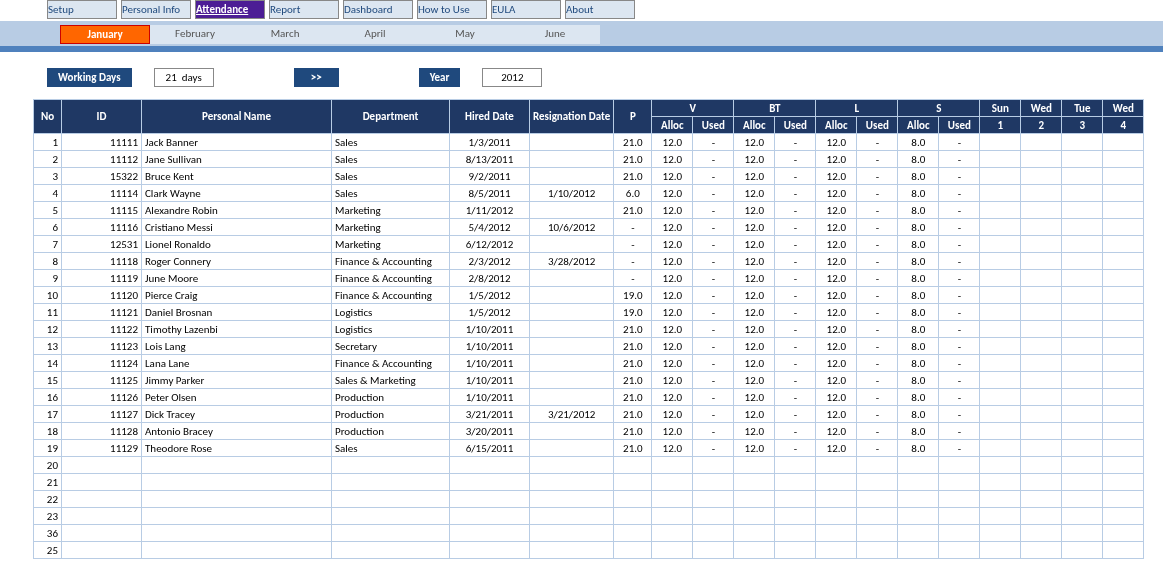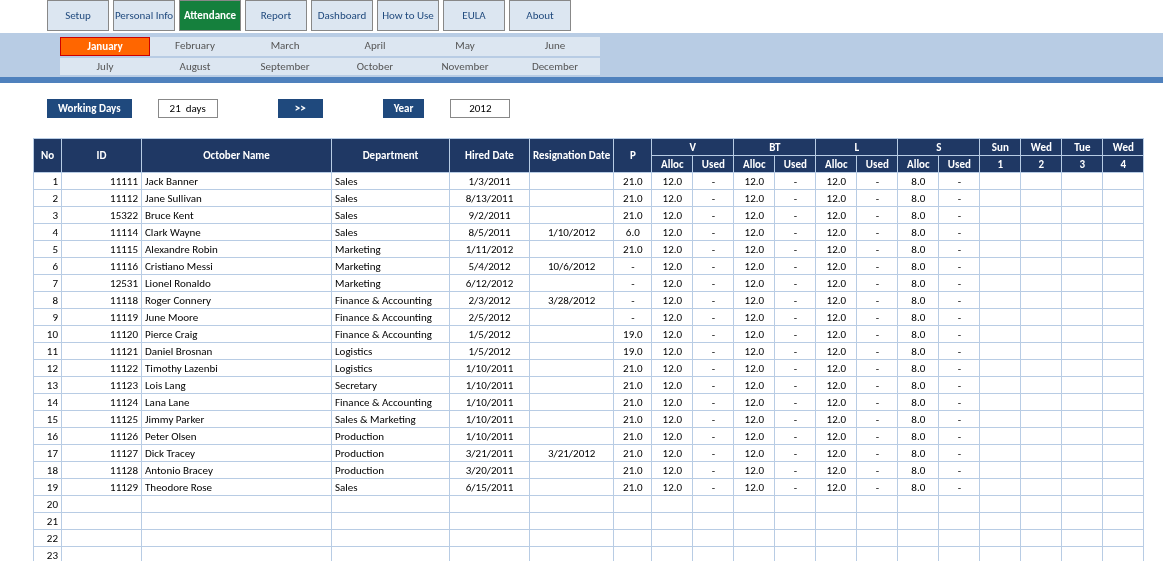--- a/index.html
+++ b/index.html
@@ -1,30 +1,30 @@
 <!DOCTYPE html>
 <html><head>
 <meta charset="utf-8">
 <style>
 * { box-sizing: border-box; margin: 0; padding: 0; }
 body { font-family: Calibri, Arial, sans-serif; font-size: 11px; background: #fff; }
 .wrapper { width: 1163px; }
 
 .tab-band { background: #4f81bd; padding: 0 0 6px 0; }
 .tab-row { display: flex; align-items: center; gap: 0; padding-left: 47px; }
-.tab { display: inline-block; padding: 8px 0; width: 62px; text-align: center; font-size: 11px; border: 1px solid #888; background: #dce6f1; color: #1f497d; margin-right: 4px; cursor: pointer; }
-.tab.active-page { background: #15803d; color: #fff; font-weight: bold; }
+.tab { display: inline-block; padding: 2px 0; width: 70px; font-size: 11px; border: 1px solid #888; background: #dce6f1; color: #1f497d; margin-right: 4px; cursor: pointer; }
+.tab.active-page { background: #4c1d95; color: #fff; font-weight: bold; text-decoration: underline; }
 .month-strip { display: flex; padding: 2px 0 0 60px; }
 .month { width: 92px; text-align: center; font-size: 11px; color: #555; padding: 2px 0; cursor: pointer; }
 .month.active-month { background: #ff6600; color: #fff; font-weight: bold; border: 1px solid #c00; }
 .month-row { display: flex; background: #dce6f1; width: 540px; }
 
-.info-bar { display: flex; align-items: flex-end; gap: 12px; padding: 16px 0 20px 47px; }
+.info-bar { display: flex; align-items: flex-end; gap: 22px; padding: 16px 0 12px 47px; }
 .info-label { background: #1f497d; color: #fff; padding: 2px 10px; font-weight: bold; border: 1px solid #1f497d; }
-.info-box { border: 1px solid #888; padding: 2px 10px; background: #fff; min-width: 60px; text-align: center; margin-left: 14px; }
+.info-box { border: 1px solid #888; padding: 2px 10px; background: #fff; min-width: 60px; text-align: center; }
 .info-arrow { background: #1f497d; color: #fff; padding: 2px 16px; font-weight: bold; border: 1px solid #1f497d; cursor: pointer; }
 .info-spacer { width: 36px; }
 
 .grid-wrap { padding-left: 33px; }
 table.grid { border-collapse: collapse; table-layout: fixed; }
 table.grid th, table.grid td { border: 1px solid #b8cce4; font-size: 11px; padding: 1px 3px; height: 17px; overflow: hidden; white-space: nowrap; }
 table.grid th { background: #1f3864; color: #fff; font-weight: bold; text-align: center; }
 table.grid td { background: #fff; color: #000; }
 col.c-no { width: 28px; }
 col.c-id { width: 80px; }
@@ -60,30 +60,20 @@
       </div>
   <div style="background:#b8cce4;padding:2px 0 2px 0;">
     <div class="month-strip">
           <div class="month-row" id="month-row1">
             <span class="month active-month">January</span>
             <span class="month">February</span>
             <span class="month">March</span>
             <span class="month">April</span>
             <span class="month">May</span>
             <span class="month">June</span>
-          </div>
-        </div>
-    <div class="month-strip">
-          <div class="month-row" id="month-row2">
-            <span class="month">July</span>
-            <span class="month">August</span>
-            <span class="month">September</span>
-            <span class="month">October</span>
-            <span class="month">November</span>
-            <span class="month">December</span>
           </div>
         </div>
   </div>
 </div>
 
 <div class="info-bar">
   <span class="info-label">Working Days</span>
   <span class="info-box"><span>21</span>&nbsp;&nbsp;<span>days</span></span>
   <span class="info-spacer"></span>
   <span class="info-arrow">&gt;&gt;</span>
@@ -112,21 +102,21 @@
           <col class="c-used">
     <col class="c-day">
           <col class="c-day">
           <col class="c-day">
           <col class="c-day">
   </colgroup>
   <thead>
     <tr>
       <th rowspan="2">No</th>
       <th rowspan="2">ID</th>
-      <th rowspan="2">October Name</th>
+      <th rowspan="2">Personal Name</th>
       <th rowspan="2">Department</th>
       <th rowspan="2">Hired Date</th>
       <th rowspan="2">Resignation Date</th>
       <th rowspan="2">P</th>
       <th colspan="2">V</th>
       <th colspan="2">BT</th>
       <th colspan="2">L</th>
       <th colspan="2">S</th>
       <th>Sun</th>
       <th>Wed</th>
@@ -315,21 +305,21 @@
             <td class="red"></td>
             <td class="red"></td>
             <td class="grey"></td>
             <td class="grey"></td>
           </tr>
           <tr>
             <td class="num">9</td>
             <td class="num">11119</td>
             <td>June Moore</td>
             <td>Finance &amp; Accounting</td>
-            <td class="center">2/5/2012</td>
+            <td class="center">2/8/2012</td>
             <td class="center"></td>
             <td class="center">-</td>
             <td class="center">12.0</td>
             <td class="center">-</td>
             <td class="center">12.0</td>
             <td class="center">-</td>
             <td class="center">12.0</td>
             <td class="center">-</td>
             <td class="center">8.0</td>
             <td class="center">-</td>

